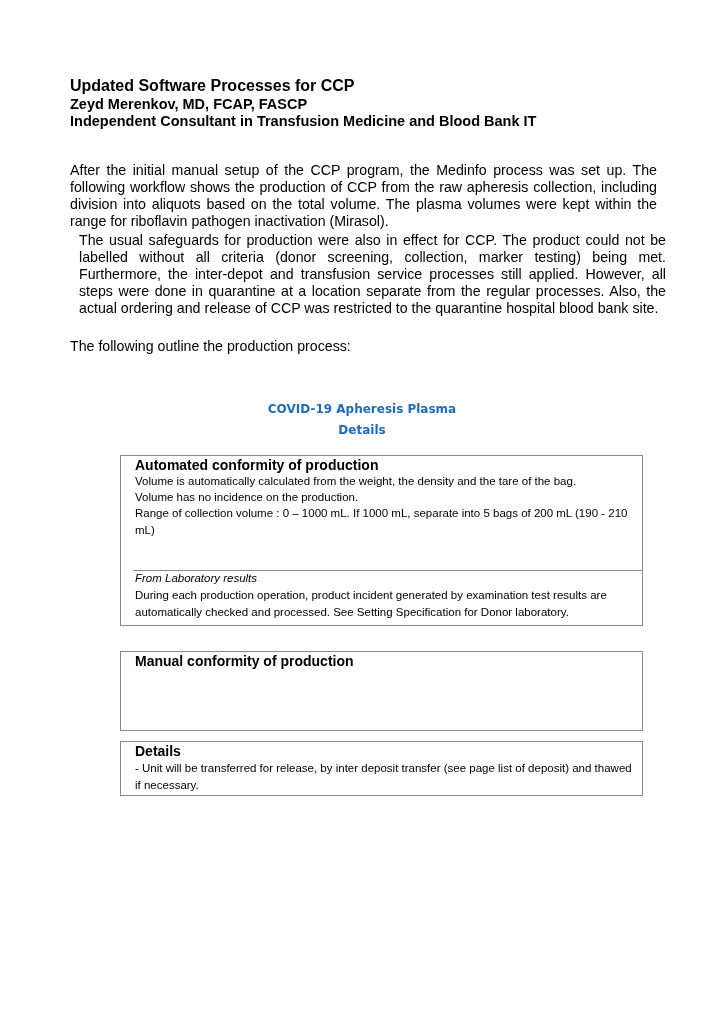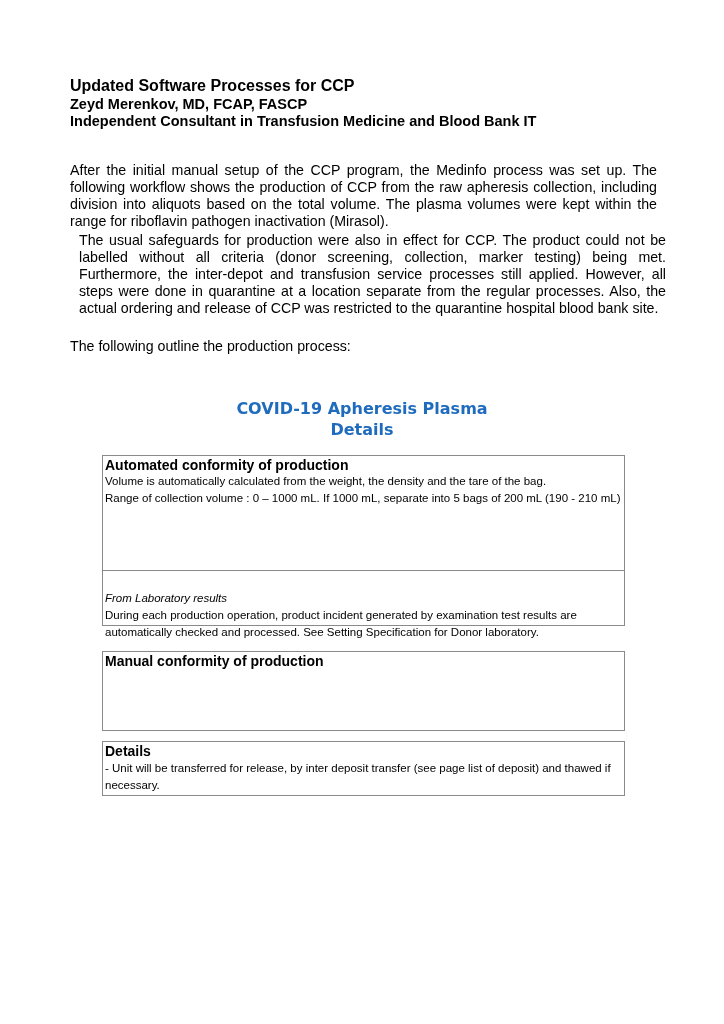--- a/index.html
+++ b/index.html
@@ -54,46 +54,47 @@
     .para-3 { top: 338px; }
 
     .diagram-title {
       position: absolute;
       left: 0;
       width: 724px;
       text-align: center;
       color: #1f6bbd;
       font-family: "DejaVu Sans", sans-serif;
       font-weight: bold;
-      font-size: 16px;
+      font-size: 12px;
       line-height: 20px;
     }
     .diagram-title-1 { top: 399px; }
     .diagram-title-2 { top: 420px; }
 
     .box {
       position: absolute;
-      left: 102px;
+      left: 120px;
       width: 523px;
       border: 1px solid #8a8a8a;
       box-sizing: border-box;
       font-size: 11.5px;
       line-height: 15.5px;
       background: #ffffff;
+      padding-left: 12px;
     }
     .box-auto { top: 455px; height: 171px; }
     .box-manual { top: 651px; height: 80px; }
     .box-details { top: 741px; height: 55px; }
 
     .box-section {
       padding: 1px 2px 0 2px;
       box-sizing: border-box;
     }
     .box-auto .sec-volume { height: 115px; border-bottom: 1px solid #8a8a8a; }
-    .box-auto .sec-lab { padding-top: 0; margin-top: 20px; }
+    .box-auto .sec-lab { padding-top: 0; }
 
     .box-heading {
       font-size: 14px;
       font-weight: bold;
       line-height: 17px;
     }
     .box-sub {
       font-style: italic;
     }
     .box-line {
@@ -116,20 +117,21 @@
   <p class="para para-3">The following outline the production process:</p>
 </div>
 
 <div class="diagram-title diagram-title-1">COVID-19 Apheresis Plasma</div>
 <div class="diagram-title diagram-title-2">Details</div>
 
 <div class="box box-auto">
   <div class="box-section sec-volume">
     <div class="box-heading">Automated conformity of production</div>
     <span class="box-line">Volume is automatically calculated from the weight, the density and the tare of the bag.</span>
+    <span class="box-line">Volume has no incidence on the production.</span>
     <span class="box-line box-text-wrap">Range of collection volume : 0 – 1000 mL. If 1000 mL, separate into 5 bags of 200 mL (190 - 210 mL)</span>
   </div>
   <div class="box-section sec-lab">
     <div class="box-sub">From Laboratory results</div>
     <div class="box-text-wrap">During each production operation, product incident generated by examination test results are automatically checked and processed. See Setting Specification for Donor laboratory.</div>
   </div>
 </div>
 
 <div class="box box-manual">
   <div class="box-section">

